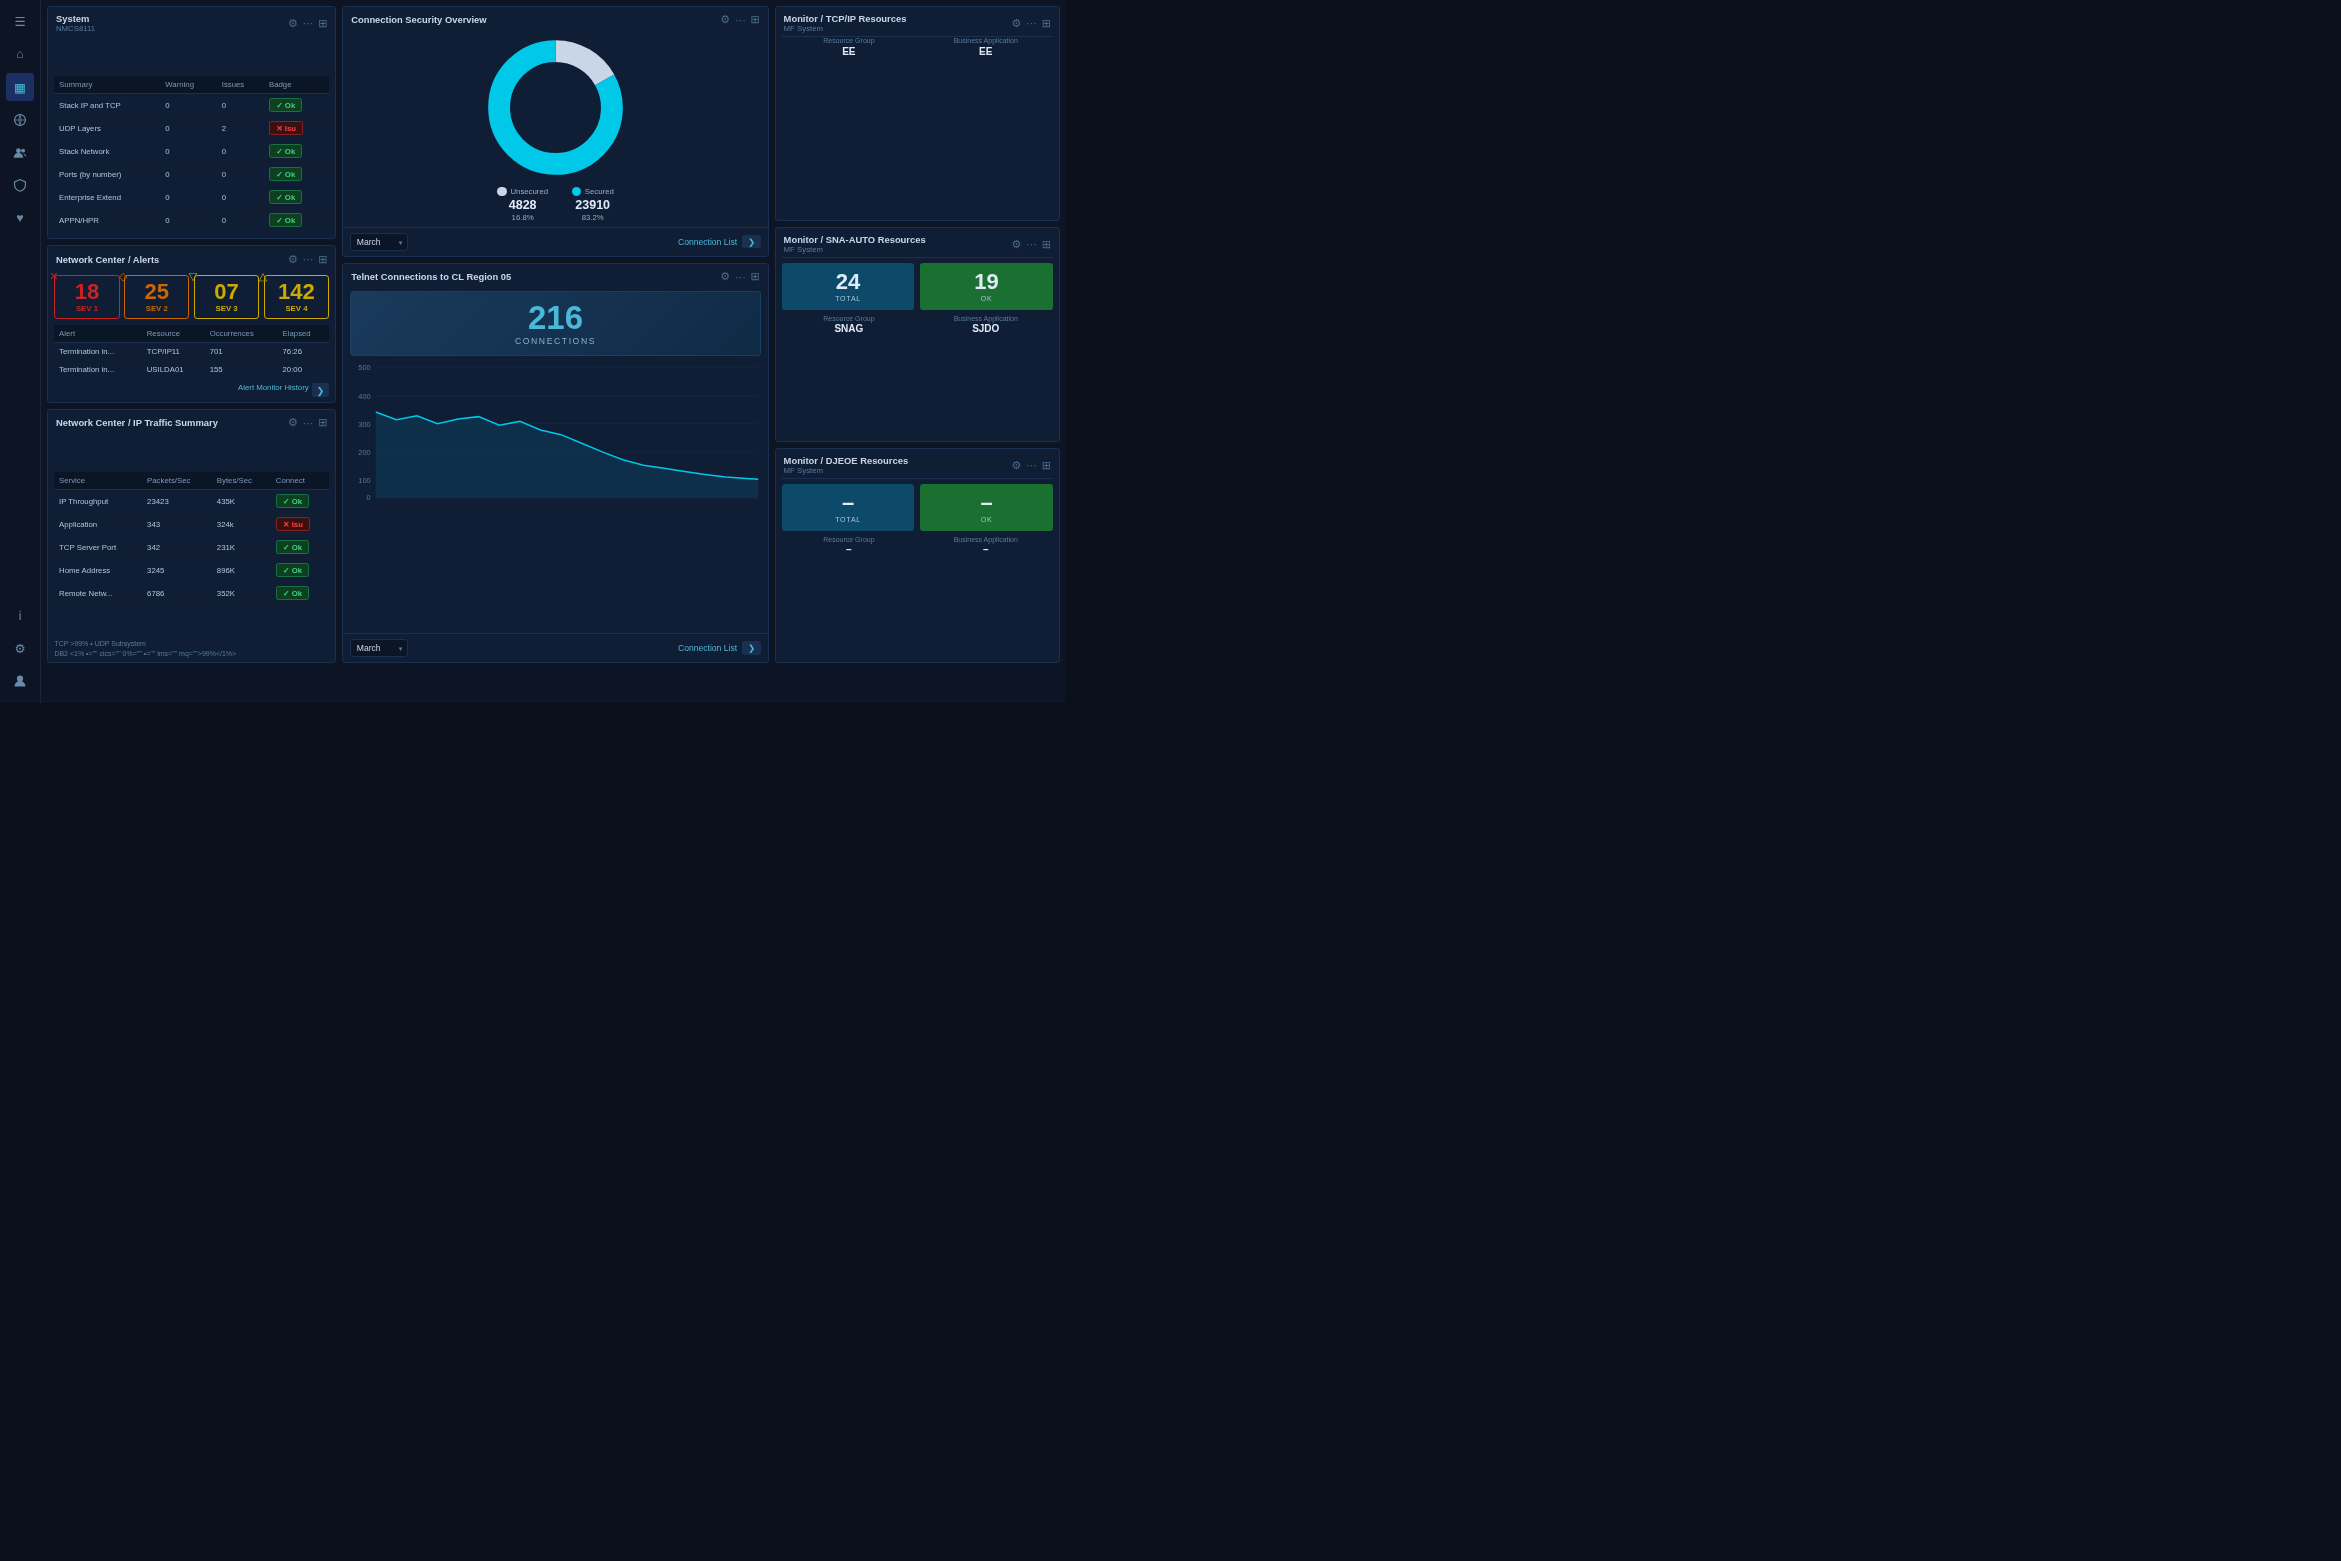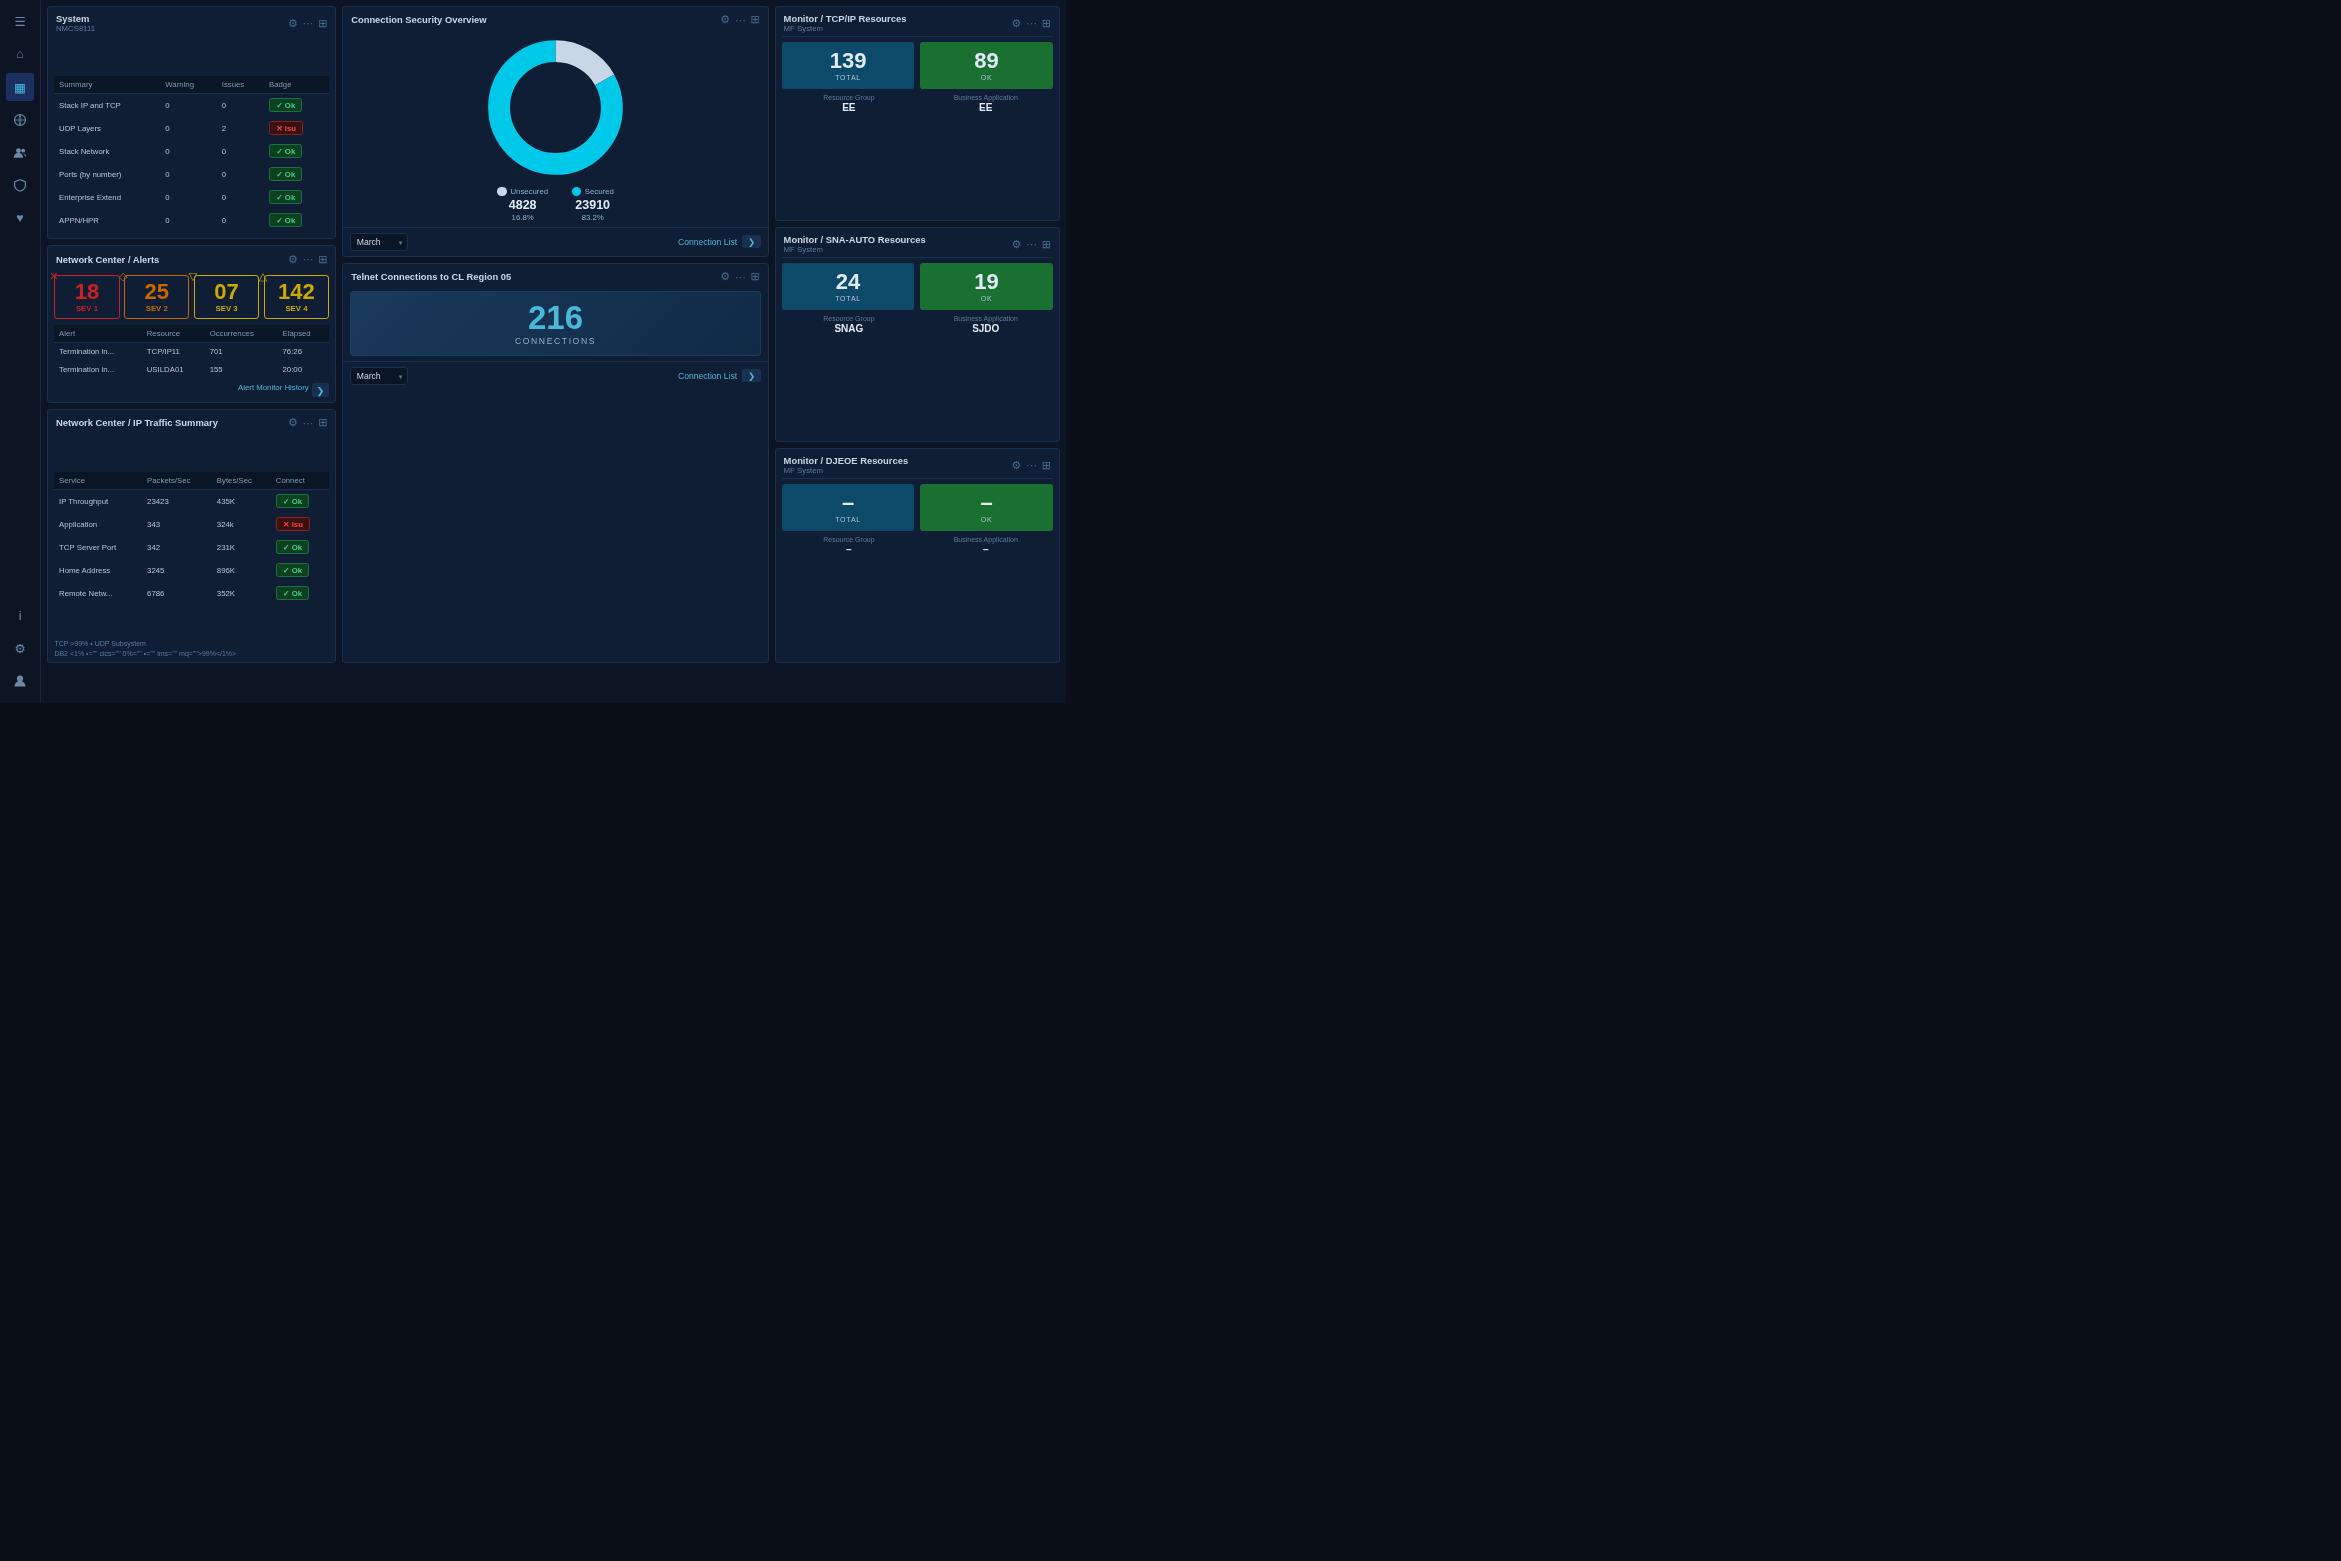--- a/index.html
+++ b/index.html
@@ -690,20 +690,42 @@
             <span style="cursor:pointer">⚙</span>
             <span style="cursor:pointer">···</span>
             <span style="cursor:pointer">⊞</span>
           </div>
         </div>
         <div class="connections-display">
           <div class="connections-number">216</div>
           <div class="connections-label">CONNECTIONS</div>
         </div>
 
+        <div class="chart-area">
+          <svg class="chart-svg" height="141" viewBox="0 0 560 180" preserveAspectRatio="none" style="font-size:11px">
+
+            <text x="28" y="12" fill="#5a7a9a" font-size="10" text-anchor="end">500</text>
+            <text x="28" y="48" fill="#5a7a9a" font-size="10" text-anchor="end">400</text>
+            <text x="28" y="84" fill="#5a7a9a" font-size="10" text-anchor="end">300</text>
+            <text x="28" y="120" fill="#5a7a9a" font-size="10" text-anchor="end">200</text>
+            <text x="28" y="156" fill="#5a7a9a" font-size="10" text-anchor="end">100</text>
+            <text x="28" y="178" fill="#5a7a9a" font-size="10" text-anchor="end">0</text>
+
+            <line x1="35" y1="8" x2="555" y2="8" stroke="#1a3050" stroke-width="0.5"></line>
+            <line x1="35" y1="44" x2="555" y2="44" stroke="#1a3050" stroke-width="0.5"></line>
+            <line x1="35" y1="80" x2="555" y2="80" stroke="#1a3050" stroke-width="0.5"></line>
+            <line x1="35" y1="116" x2="555" y2="116" stroke="#1a3050" stroke-width="0.5"></line>
+            <line x1="35" y1="152" x2="555" y2="152" stroke="#1a3050" stroke-width="0.5"></line>
+            <line x1="35" y1="175" x2="555" y2="175" stroke="#1a3050" stroke-width="0.5"></line>
+
+            <path d="M35,65 L63,75 L91,70 L119,80 L147,74 L175,71 L203,82 L231,77 L259,88 L287,94 L315,105 L343,116 L371,126 L399,133 L427,137 L455,141 L483,145 L511,148 L539,150 L555,151 L555,175 L35,175 Z" fill="#0d4060" fill-opacity="0.5"></path>
+
+            <path d="M35,65 L63,75 L91,70 L119,80 L147,74 L175,71 L203,82 L231,77 L259,88 L287,94 L315,105 L343,116 L371,126 L399,133 L427,137 L455,141 L483,145 L511,148 L539,150 L555,151" fill="none" stroke="#00c8e8" stroke-width="2"></path>
+          </svg>
+        </div>
         <div class="month-bar">
           <div class="month-select-wrap">
             <select class="month-select">
               <option>March</option>
               <option>January</option>
               <option>February</option>
               <option>April</option>
             </select>
           </div>
           <div class="conn-list-btn">
@@ -722,30 +744,20 @@
             <div class="panel-title">Monitor / TCP/IP Resources</div>
             <div class="panel-subtitle">MF System</div>
           </div>
           <div class="panel-controls">
             <span style="cursor:pointer">⚙</span>
             <span style="cursor:pointer">···</span>
             <span style="cursor:pointer">⊞</span>
           </div>
         </div>
         <hr class="divider-line">
-        <div class="monitor-grid">
-          <div class="metric-box metric-box-total">
-            <div class="metric-number">139</div>
-            <div class="metric-label-sm">TOTAL</div>
-          </div>
-          <div class="metric-box metric-box-ok">
-            <div class="metric-number">89</div>
-            <div class="metric-label-sm">OK</div>
-          </div>
-        </div>
         <div class="monitor-info-grid">
           <div class="monitor-info-item">
             <div class="monitor-info-label">Resource Group</div>
             <div class="monitor-info-value">EE</div>
           </div>
           <div class="monitor-info-item">
             <div class="monitor-info-label">Business Application</div>
             <div class="monitor-info-value">EE</div>
           </div>
         </div>

